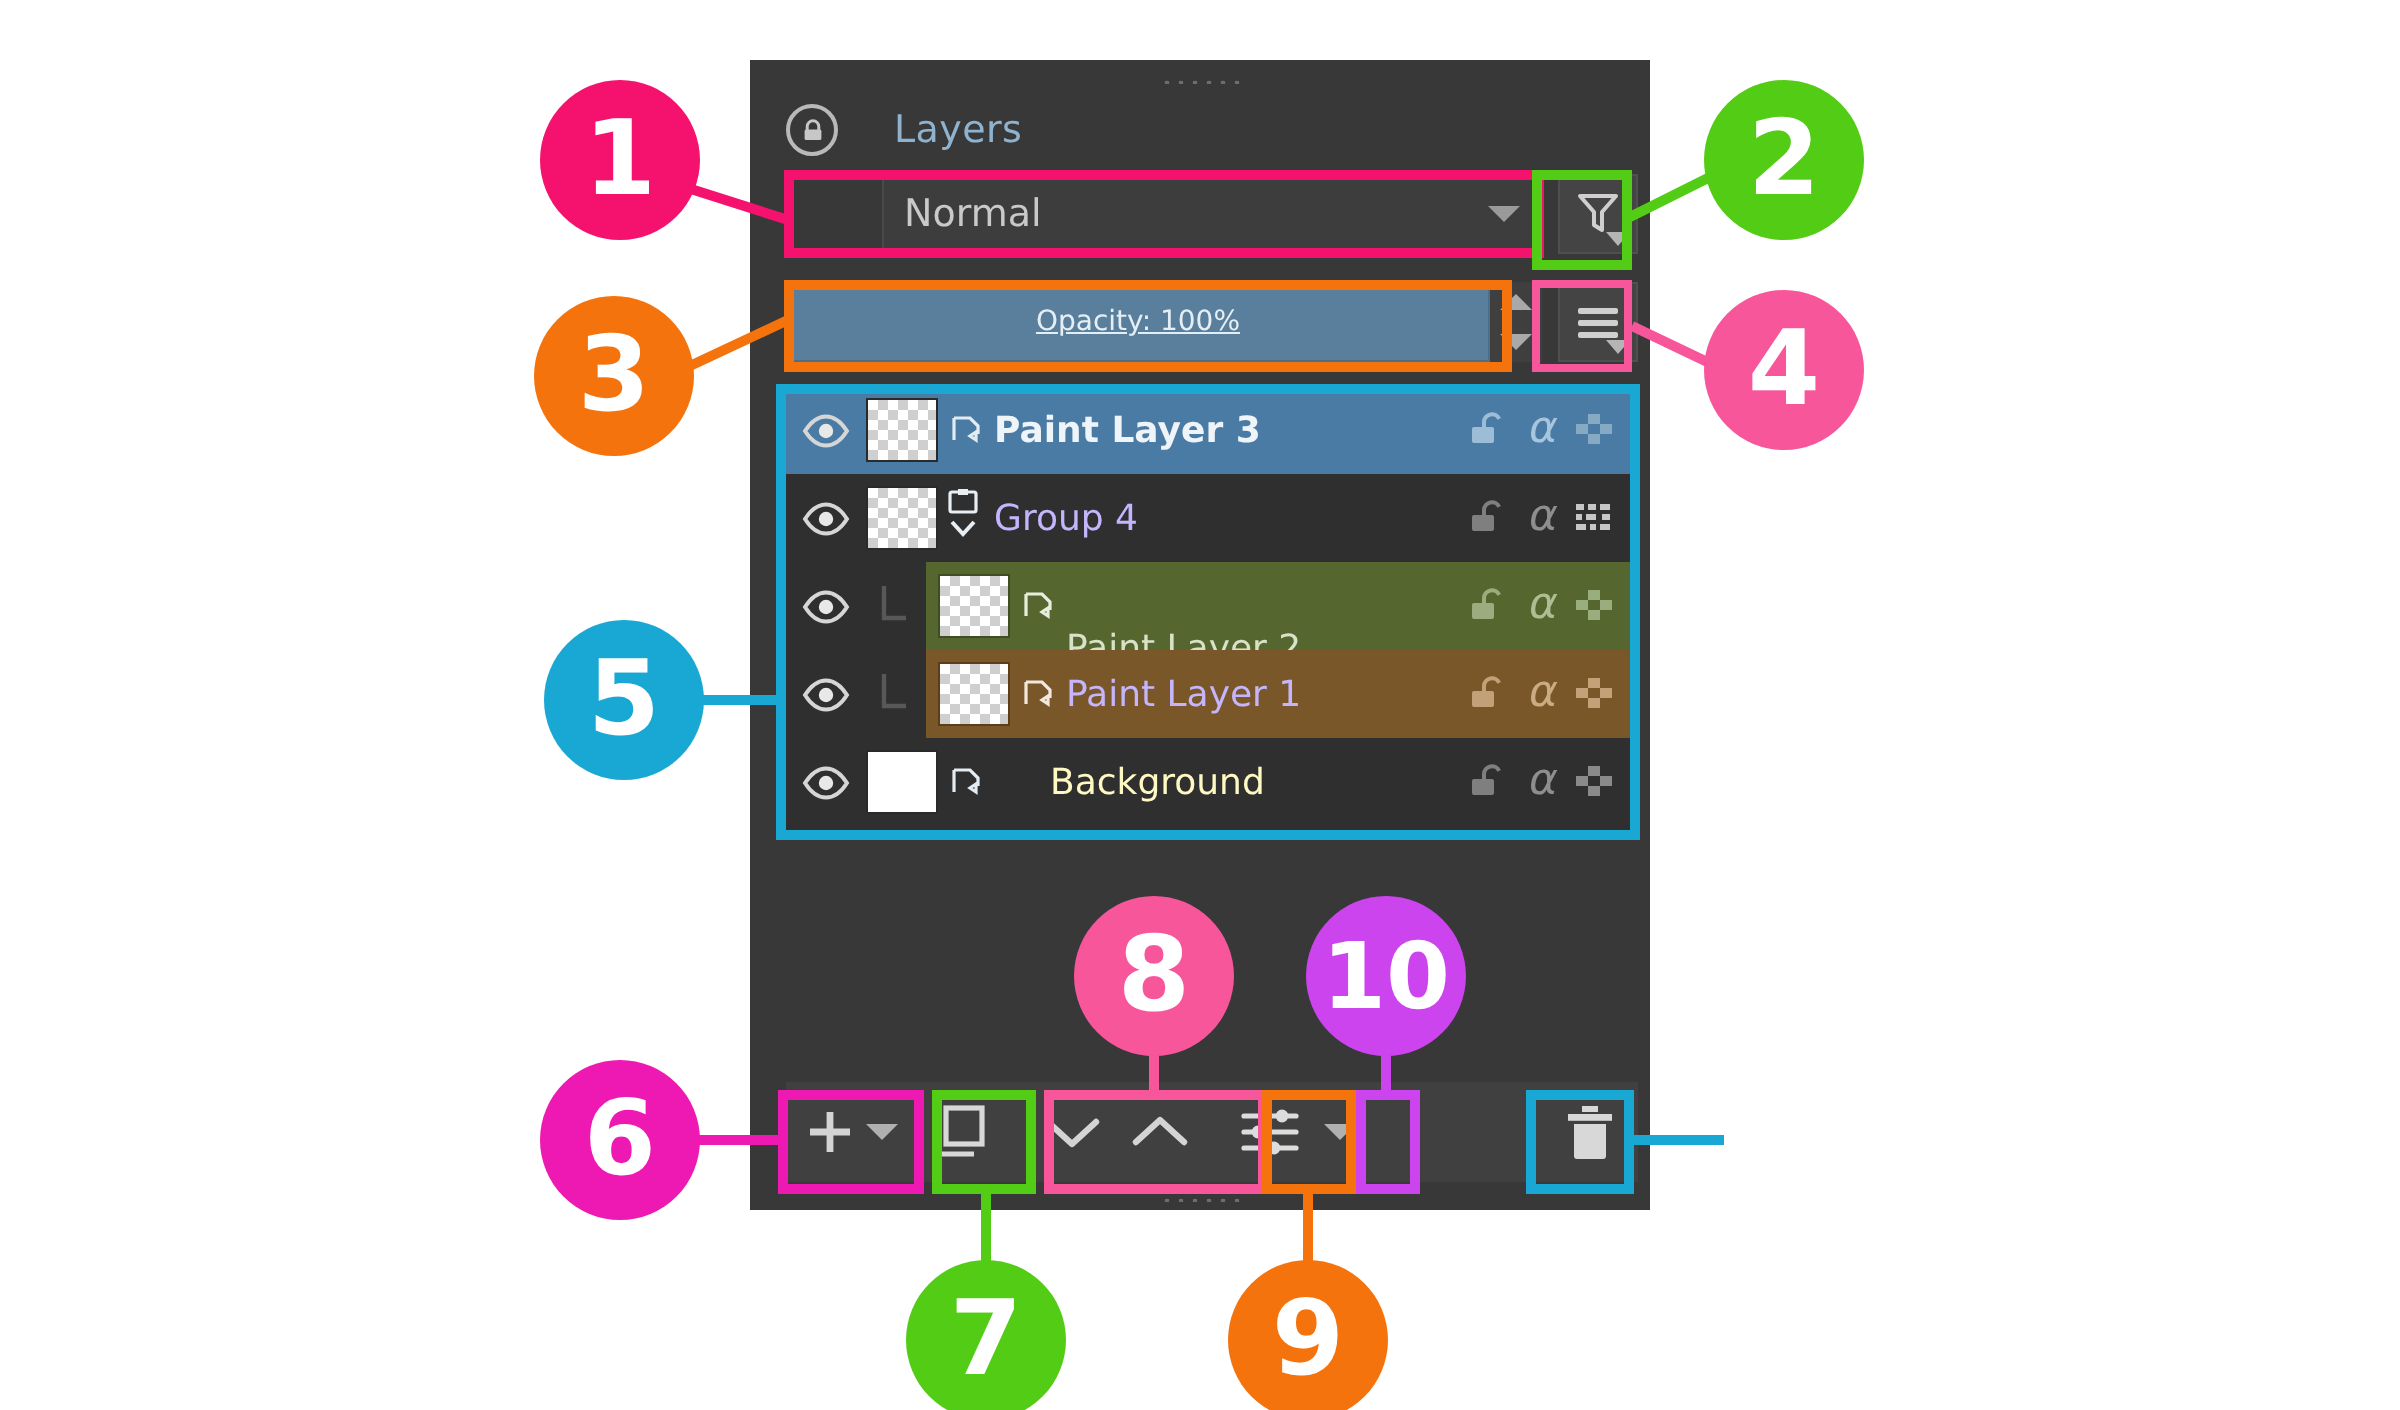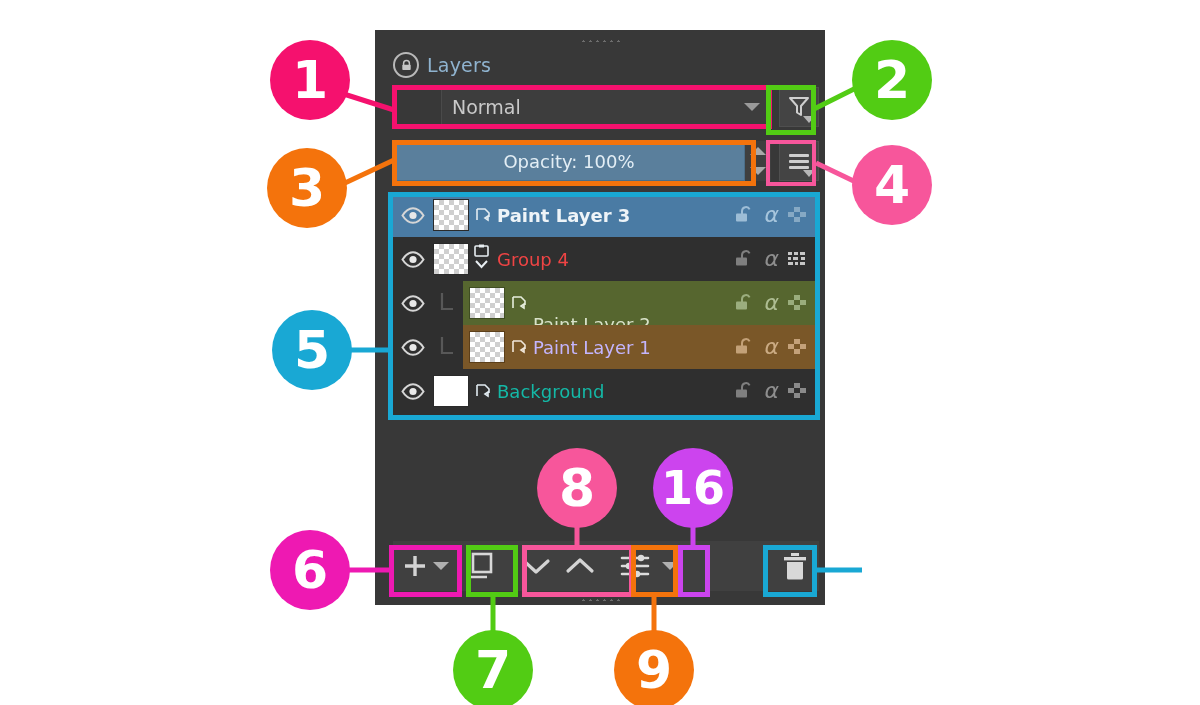--- a/index.html
+++ b/index.html
@@ -16,21 +16,21 @@
     background:#383838;
   }
   .grip{
     position:absolute;left:50%;transform:translateX(-50%);top:6px;
     width:40px;height:6px;
     background-image:radial-gradient(circle,#6d6d6d 1.1px,transparent 1.3px);
     background-size:7px 7px;background-position:0 2px;background-repeat:repeat-x;
   }
   .grip.bottom{top:auto;bottom:4px;}
 
-  .titlebar{position:absolute;left:18px;top:20px;height:30px;display:flex;align-items:center;gap:8px;}
+  .titlebar{position:absolute;left:18px;top:20px;height:30px;display:flex;align-items:center;gap:28px;}
   .lockcircle{width:22px;height:22px;border-radius:50%;border:2px solid #b9b9b9;
     display:flex;align-items:center;justify-content:center;}
   .lockcircle svg{display:block;}
   .title-text{color:#8fb3cf;font-size:19px;letter-spacing:.2px;}
 
   
   .blendrow{position:absolute;left:18px;top:57px;width:378px;height:40px;}
   .combo{
     position:absolute;inset:0;background:#3d3d3d;border:1px solid #4a4a4a;
     display:flex;align-items:center;padding:0 10px;box-sizing:border-box;margin-left:48px;
@@ -47,21 +47,21 @@
   .minitri{position:absolute;right:3px;bottom:3px;width:0;height:0;
     border-left:6px solid transparent;border-right:6px solid transparent;border-top:7px solid #b5b5b5;}
 
   
   .opacityrow{position:absolute;left:18px;top:111px;width:378px;height:40px;}
   .slider{
     position:absolute;left:0;top:0;width:352px;height:40px;
     background:#5a7f9c;border:1px solid #4c6e88;box-sizing:border-box;
     display:flex;align-items:center;justify-content:center;
   }
-  .slider .lbl{color:#e3eef5;font-size:18px;}
+  .slider .lbl{color:#e3eef5;font-size:14px;text-decoration:underline;}
   .spin{position:absolute;right:0;top:0;width:26px;height:40px;background:#3f3f3f;
     display:flex;flex-direction:column;align-items:center;justify-content:space-around;}
   .spin .up{width:0;height:0;border-left:8px solid transparent;border-right:8px solid transparent;border-bottom:8px solid #a9a9a9;}
   .spin .dn{width:0;height:0;border-left:8px solid transparent;border-right:8px solid transparent;border-top:8px solid #a9a9a9;}
 
   .menubtn{position:absolute;left:404px;top:111px;width:40px;height:40px;
     background:#444;border:1px solid #4f4f4f;box-sizing:border-box;
     display:flex;align-items:center;justify-content:center;}
   .burger{width:20px;display:flex;flex-direction:column;gap:3px;}
   .burger i{display:block;height:3px;background:#cfcfcf;border-radius:1px;}
@@ -81,24 +81,24 @@
      background-image:
        linear-gradient(45deg,#cfcfcf 25%,transparent 25%,transparent 75%,#cfcfcf 75%),
        linear-gradient(45deg,#cfcfcf 25%,transparent 25%,transparent 75%,#cfcfcf 75%);
      background-size:10px 10px;background-position:0 0,5px 5px;}
   .thumb.white{background-image:none;background-color:#ffffff;}
   .thumb.greenb{border-color:#3f4d22;}
   .thumb.brownb{border-color:#5c3f19;}
   .typeicon{width:26px;flex:none;display:flex;align-items:center;justify-content:center;}
   .lname{flex:1;font-size:18px;color:#cfd6da;padding-left:2px;white-space:nowrap;}
   .lname.b{font-weight:bold;color:#eef4f8;}
-  .lname.group{color:#ef4444;}
+  .lname.group{color:#c4b5fd;}
   .lname.g2{color:#d9e2c9;margin-top:42px;}
   .lname.g1{color:#c4b5fd;}
-  .lname.bg{color:#14b8a6;}
+  .lname.bg{color:#fef9c3;margin-left:28px;}
   .rights{display:flex;align-items:center;gap:8px;padding-right:10px;flex:none;}
   .alpha{font-size:22px;font-style:italic;line-height:1;}
 
   
   .toolbar{position:absolute;left:18px;bottom:14px;width:426px;height:50px;background:#404040;
      display:flex;align-items:center;}
   .tb{height:44px;display:flex;align-items:center;justify-content:center;box-sizing:border-box;}
   .tb-add{width:64px;gap:4px;}
   .tb-dup{width:46px;}
   .tb-mv{width:110px;gap:6px;}
@@ -422,15 +422,15 @@
 
   <div class="badge" style="left:270px;top:40px;width:80px;height:80px;background:#f5116e;font-size:52px">1</div>
   <div class="badge" style="left:852px;top:40px;width:80px;height:80px;background:#52cc14;font-size:52px">2</div>
   <div class="badge" style="left:267px;top:148px;width:80px;height:80px;background:#f4730c;font-size:52px">3</div>
   <div class="badge" style="left:852px;top:145px;width:80px;height:80px;background:#f7569b;font-size:52px">4</div>
   <div class="badge" style="left:272px;top:310px;width:80px;height:80px;background:#19a8d4;font-size:52px">5</div>
   <div class="badge" style="left:270px;top:530px;width:80px;height:80px;background:#ee19b2;font-size:52px">6</div>
   <div class="badge" style="left:453px;top:630px;width:80px;height:80px;background:#52cc14;font-size:52px">7</div>
   <div class="badge" style="left:537px;top:448px;width:80px;height:80px;background:#f7569b;font-size:52px">8</div>
   <div class="badge" style="left:614px;top:630px;width:80px;height:80px;background:#f4730c;font-size:52px">9</div>
-  <div class="badge" style="left:653px;top:448px;width:80px;height:80px;background:#cc44ee;font-size:46px">16</div>
+  <div class="badge" style="left:653px;top:448px;width:80px;height:80px;background:#cc44ee;font-size:46px">10</div>
 
 </div>
 
 </body></html>

